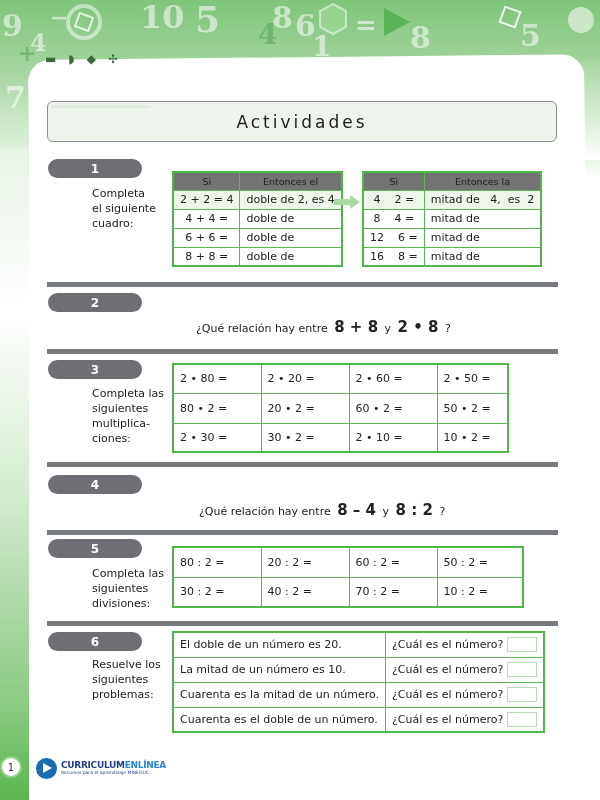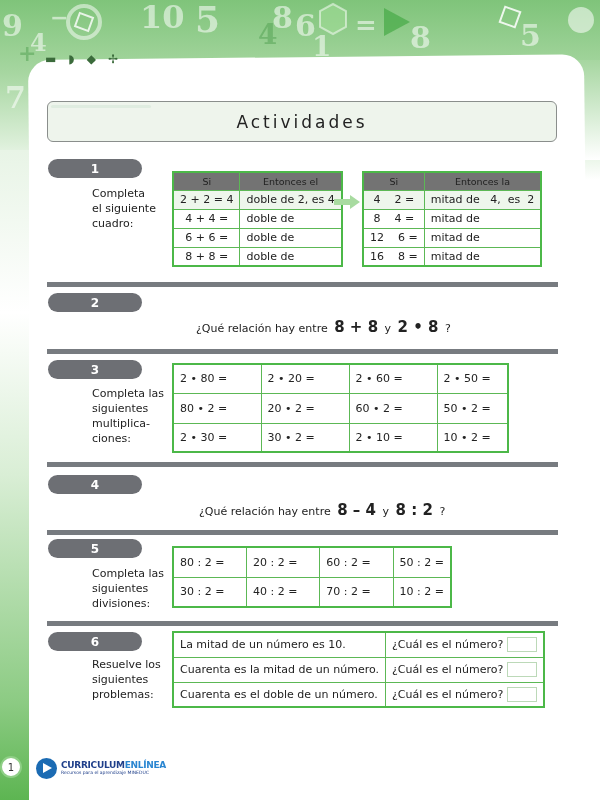--- a/index.html
+++ b/index.html
@@ -275,21 +275,21 @@
 </div>
 
 <div class="rule" style="top:530px;"></div>
 
 <div class="pill" style="top:539px;">5</div>
 <div class="instr" style="top:566px;">
   <div>Completa las</div>
   <div>siguientes</div>
   <div>divisiones:</div>
 </div>
-<table class="grid" style="left:172px;top:546px;width:280px;">
+<table class="grid" style="left:172px;top:546px;width:352px;">
   <tbody>
       <tr style="height:30px;">
     <td style="width:88px;">80 : 2 =</td>
     <td style="width:88px;">20 : 2 =</td>
     <td style="width:88px;padding-left:6px;">60 : 2 =</td>
     <td>50 : 2 =</td>
   </tr>
   <tr style="height:30px;">
     <td>30 : 2 =</td>
     <td>40 : 2 =</td>
@@ -302,20 +302,24 @@
 <div class="rule" style="top:621px;"></div>
 
 <div class="pill" style="top:632px;">6</div>
 <div class="instr" style="top:657px;">
   <div>Resuelve los</div>
   <div>siguientes</div>
   <div>problemas:</div>
 </div>
 <table class="grid" style="left:172px;top:631px;width:352px;">
   <tbody>
+      <tr style="height:25px;">
+    <td style="width:202px;">El doble de un número es 20.</td>
+    <td><span>¿Cuál es el número?</span><span class="answer-box"></span></td>
+  </tr>
   <tr style="height:25px;">
     <td>La mitad de un número es 10.</td>
     <td><span>¿Cuál es el número?</span><span class="answer-box"></span></td>
   </tr>
   <tr style="height:25px;">
     <td>Cuarenta es la mitad de un número.</td>
     <td><span>¿Cuál es el número?</span><span class="answer-box"></span></td>
   </tr>
   <tr style="height:25px;">
     <td>Cuarenta es el doble de un número.</td>

